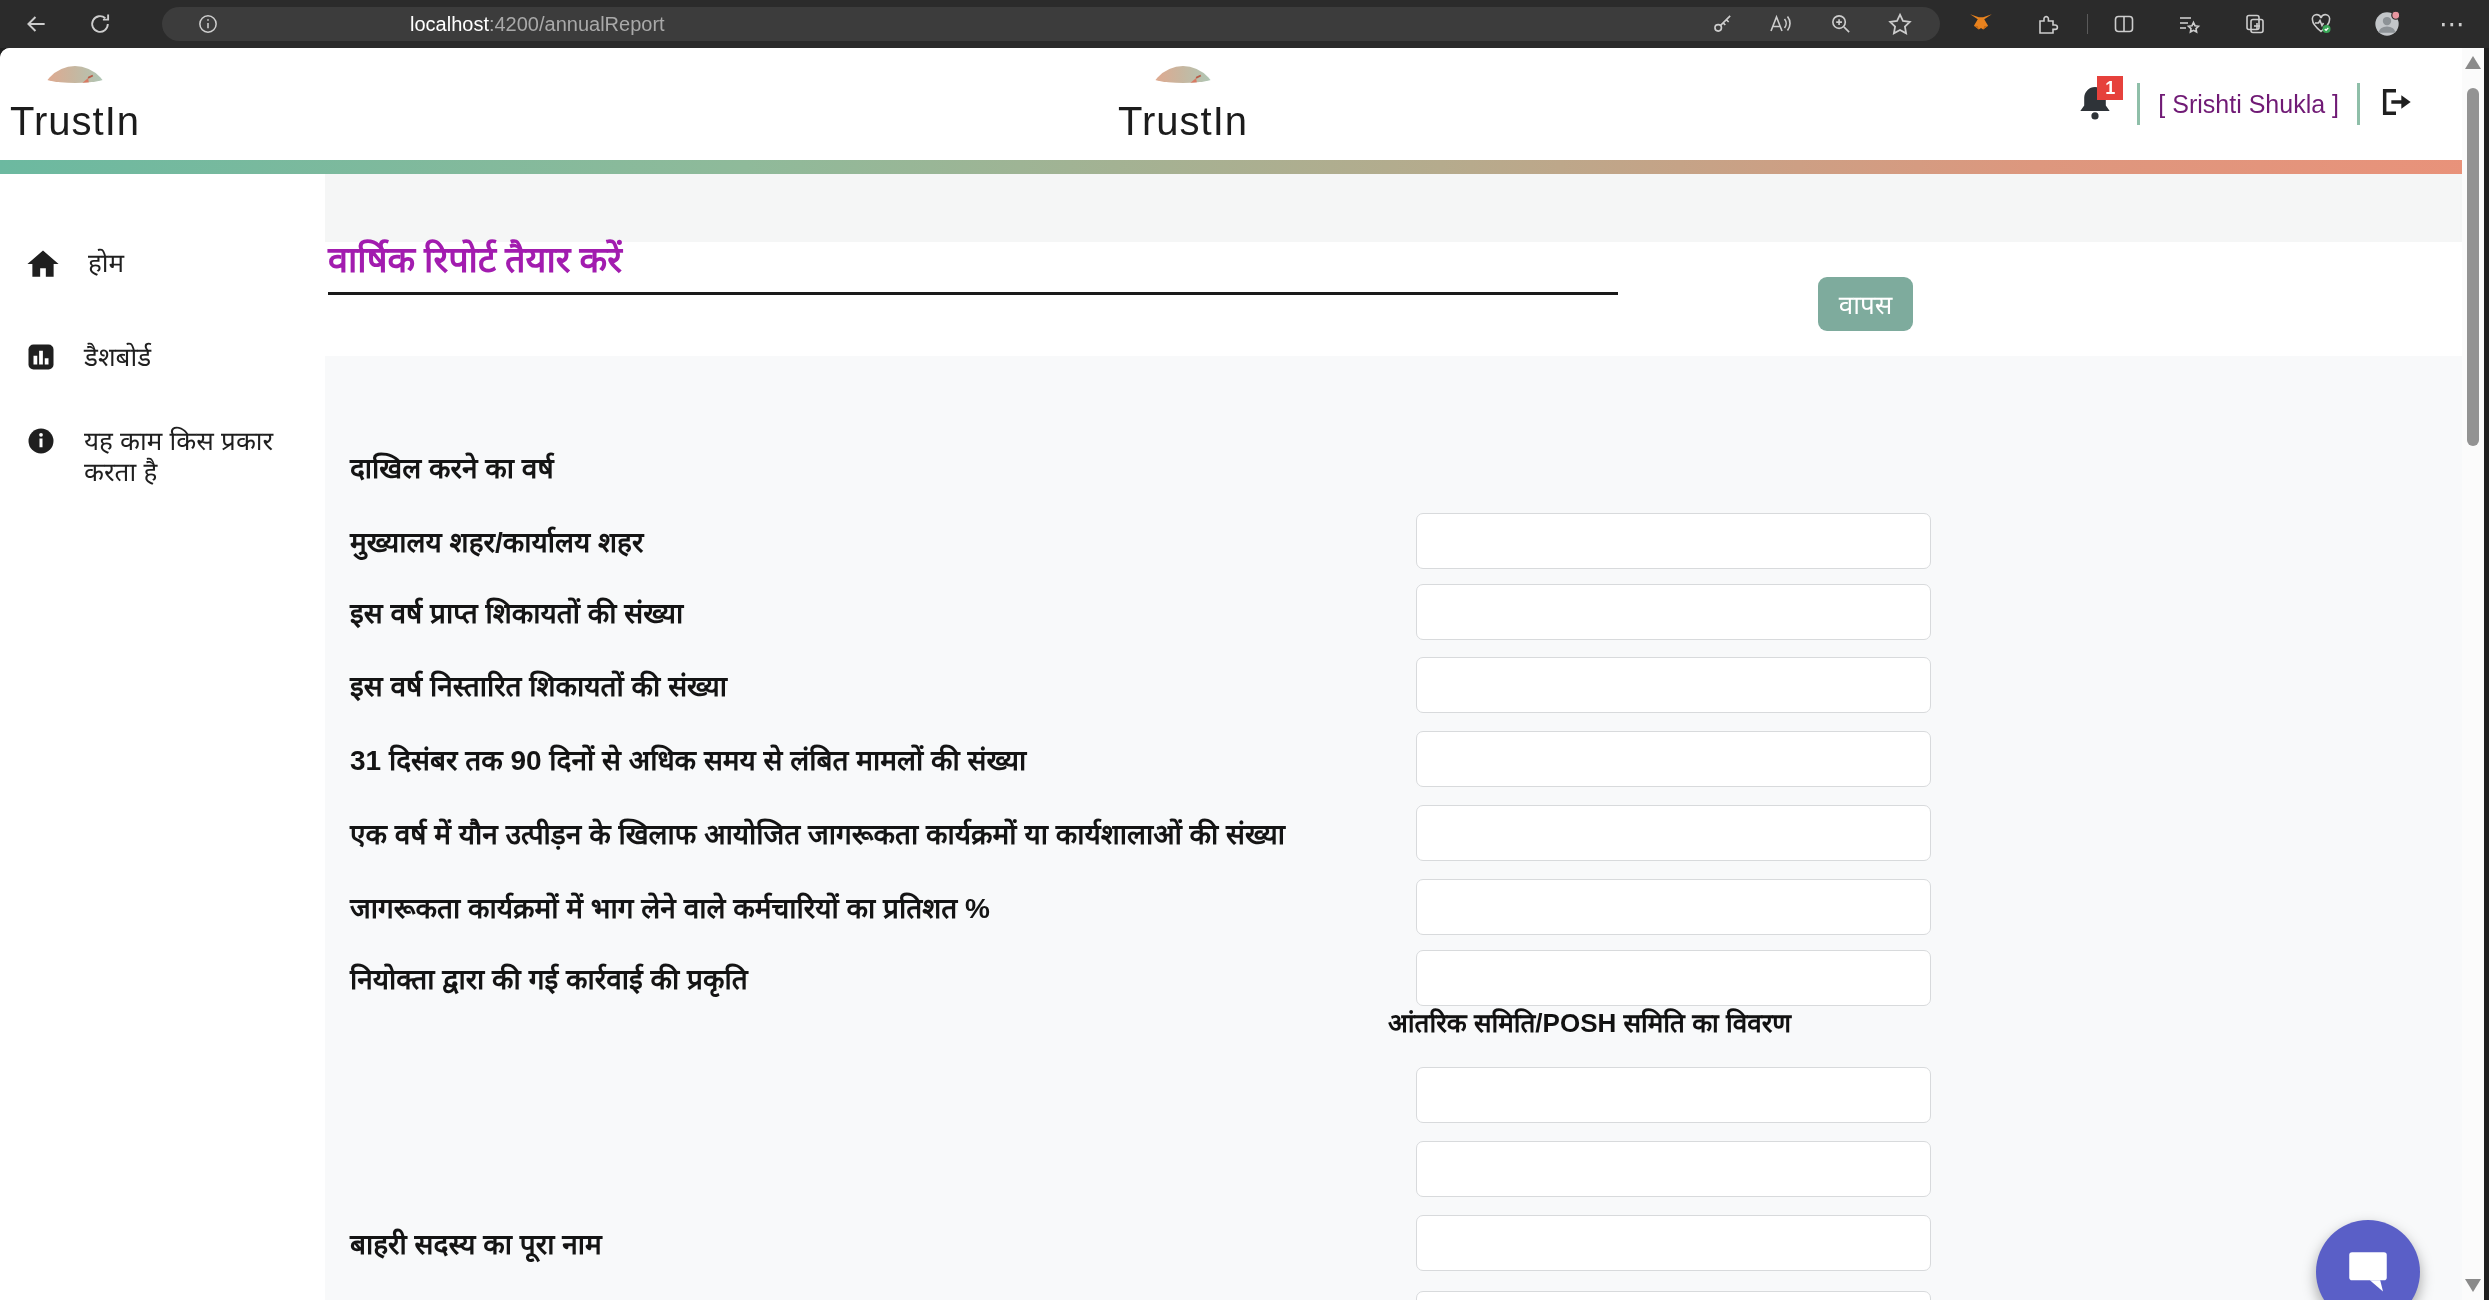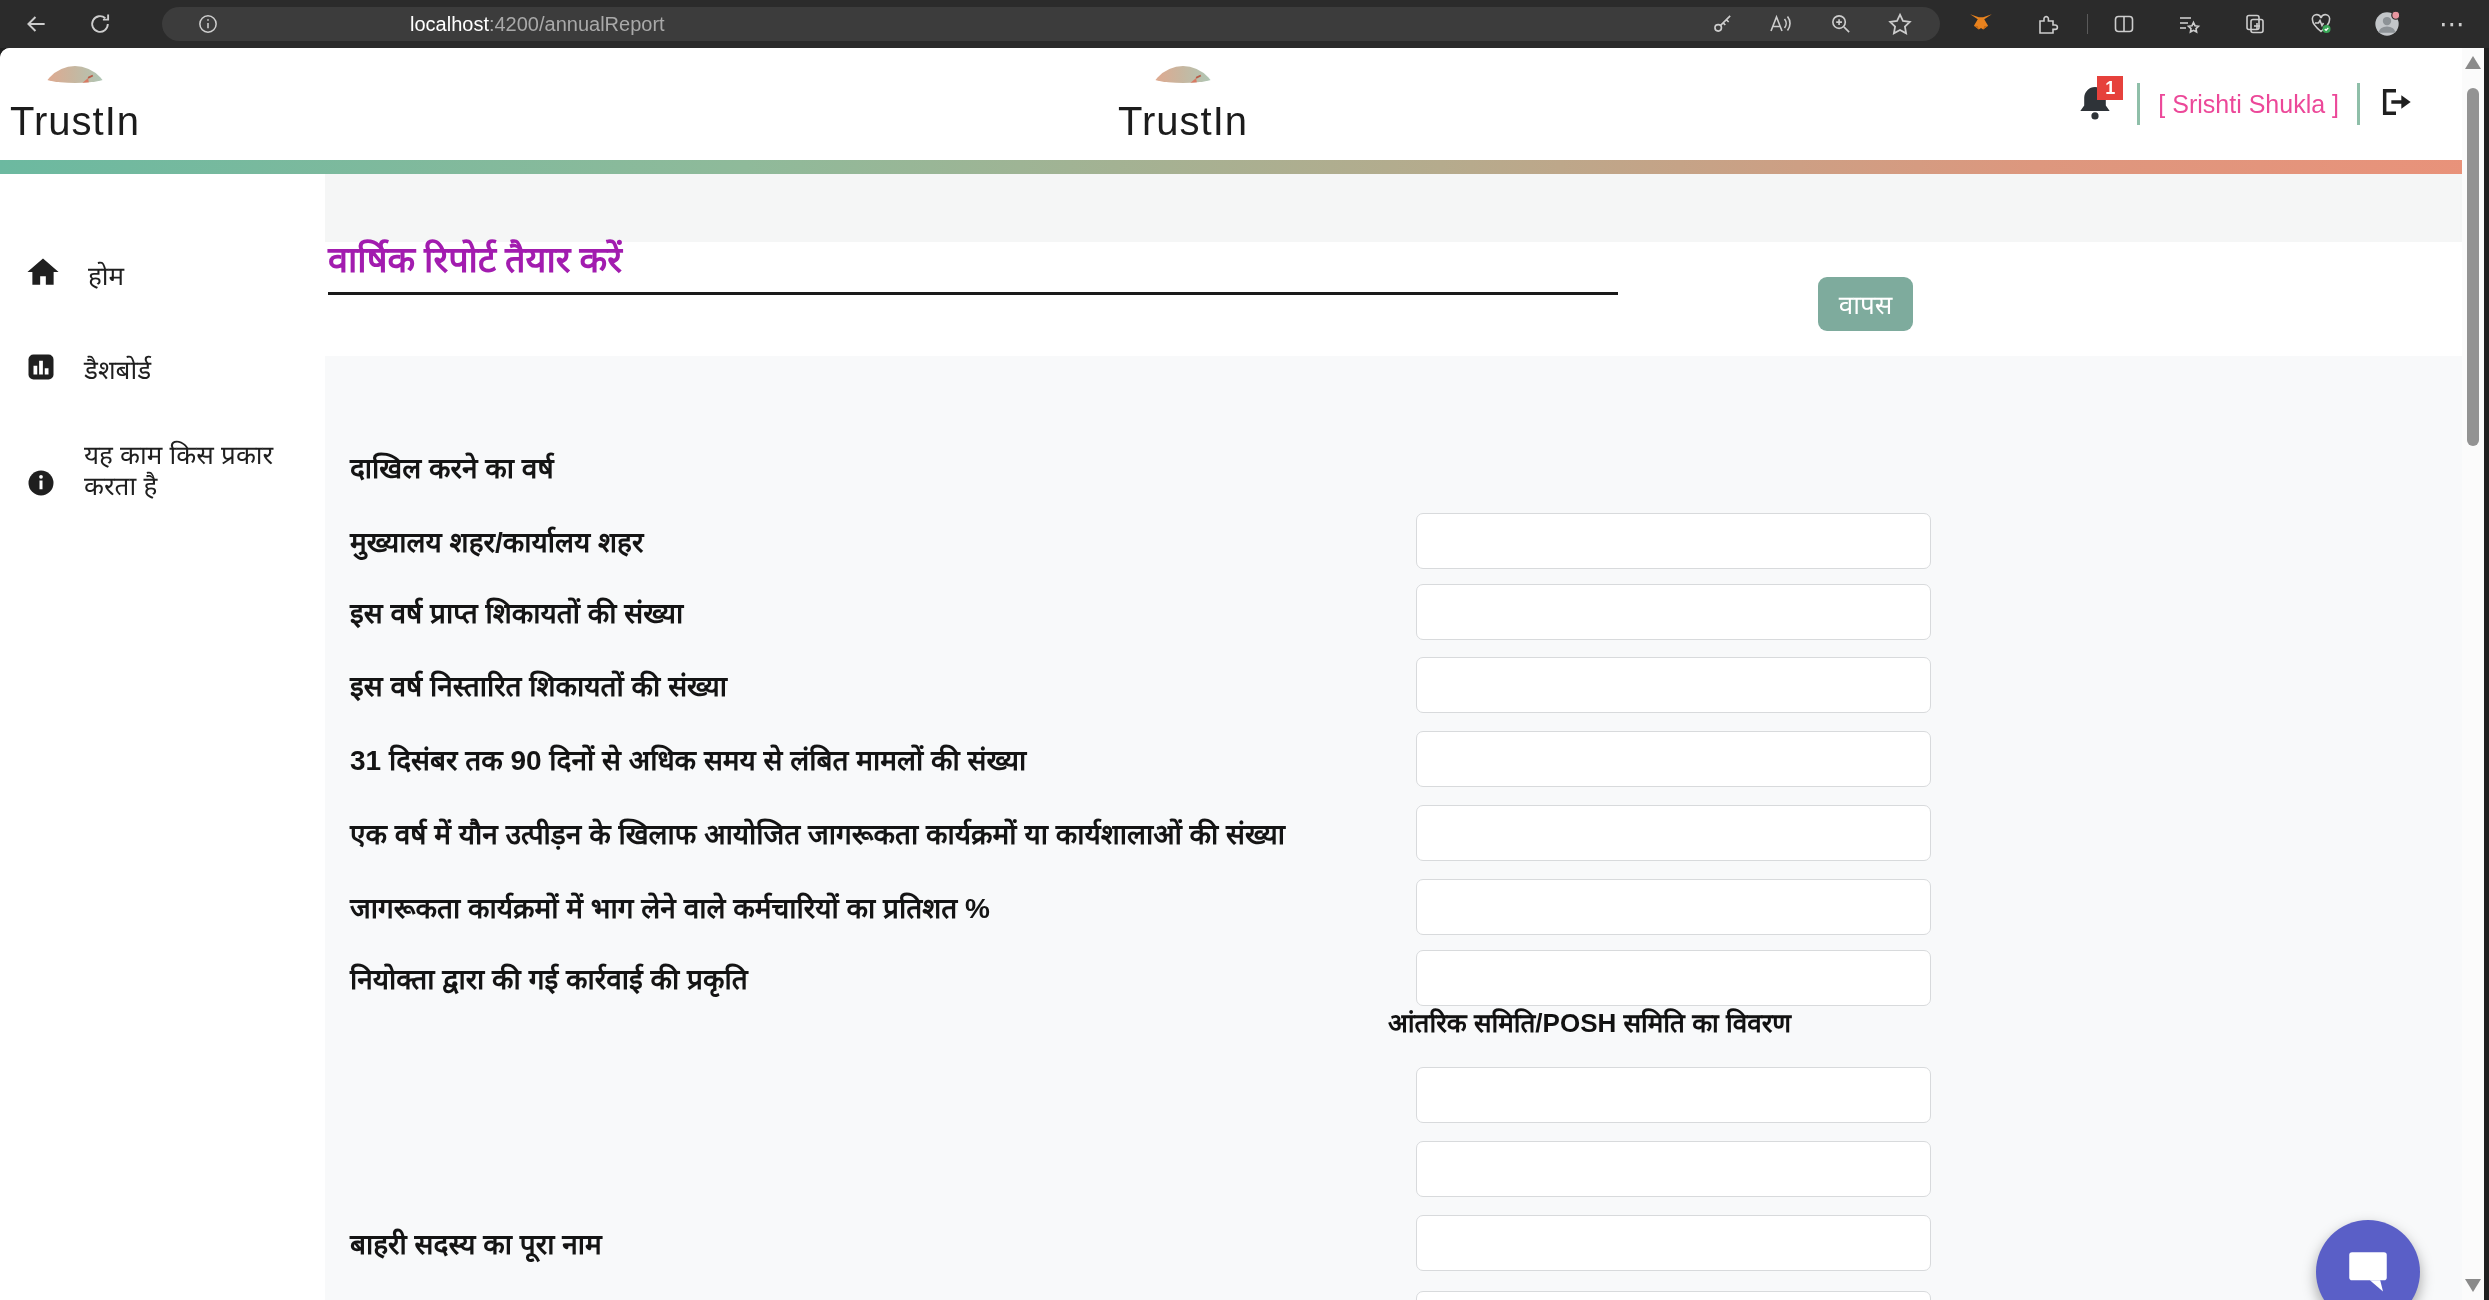--- a/index.html
+++ b/index.html
@@ -23,25 +23,25 @@
   .brand-name { font-size:40px; color:#1c1c1c; letter-spacing:1px; }
   .logo { width:76px; height:80px; border-radius:50%; overflow:hidden; }
   .grad-bar { position:absolute; left:0; top:112px; width:100%; height:14px;
               background:linear-gradient(90deg,#6cb9a0 0%,#8fba9a 30%,#b5ab8d 58%,#dd977e 82%,#e9927a 100%); }
 
   .user-area { position:absolute; right:70px; top:30px; height:52px; display:flex; align-items:center; gap:18px; }
   .bell-wrap { position:relative; width:42px; height:44px; cursor:pointer; }
   .badge { position:absolute; right:-4px; top:-6px; min-width:26px; height:24px; background:#e6413c; color:#fff;
            font-size:18px; font-weight:700; display:flex; align-items:center; justify-content:center; padding:0 4px; }
   .tdiv { width:3px; height:42px; background:#8fbfa9; }
-  .uname { font-size:25px; color:#ec4899; }
+  .uname { font-size:25px; color:#701a75; }
 
   
   .sidebar { position:absolute; left:0; top:126px; width:325px; height:1126px; background:#ffffff; }
-  .side-item { position:absolute; left:0; width:100%; display:flex; align-items:flex-end; gap:28px; padding-left:26px; cursor:pointer; }
+  .side-item { position:absolute; left:0; width:100%; display:flex; align-items:flex-start; gap:28px; padding-left:26px; cursor:pointer; }
   .side-item .s-label { font-size:26px; color:#1f1f1f; line-height:1.2; }
 
   
   .main { position:absolute; left:325px; top:126px; width:2139px; height:1126px; background:#f8f9fa; }
   .strip-gray { position:absolute; left:0; top:0; width:100%; height:68px; background:#f5f6f6; }
   .band-white { position:absolute; left:0; top:68px; width:100%; height:114px; background:#ffffff; }
   .page-title { position:absolute; left:3px; top:60px; font-size:36px; font-weight:700; color:#a21caf; white-space:nowrap;font-family:Liberation Serif, serif; }
   .title-rule { position:absolute; left:3px; top:118px; width:1290px; height:3px; background:#1a1a1a; }
   .back-btn { position:absolute; left:1493px; top:103px; width:95px; height:54px; background:#7eab9d; border:none;
               border-radius:9px; color:#ffffff; font-size:26px; cursor:pointer; font-family:inherit; }

